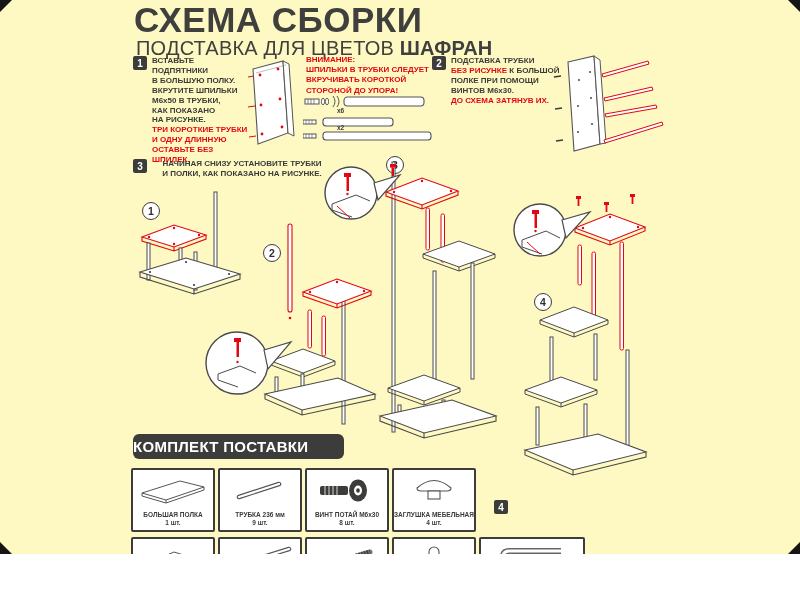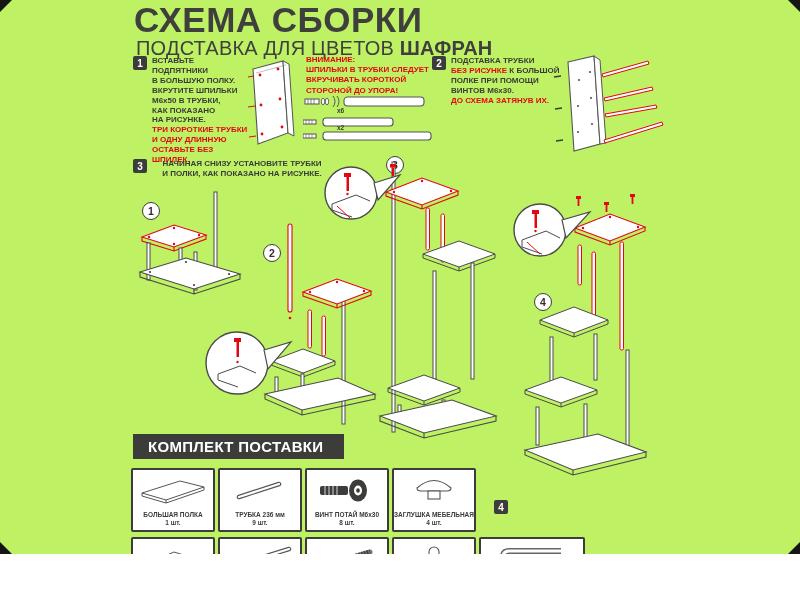--- a/index.html
+++ b/index.html
@@ -1,35 +1,35 @@
 <!DOCTYPE html>
 <html><head>
 <meta charset="utf-8">
 <style>
   html,body{margin:0;padding:0;background:#fff;}
-  .canvas{position:relative;width:800px;height:554px;background:#bef264;overflow:hidden;
+  .canvas{position:relative;width:800px;height:554px;background:#fef9c3;overflow:hidden;
           font-family:"Liberation Sans",sans-serif;color:#3a3a39;}
   .abs{position:absolute;}
   .corner{position:absolute;width:12px;height:12px;background:#151515;}
   .c-tl{left:0;top:0;clip-path:polygon(0 0,100% 0,0 100%);}
   .c-tr{right:0;top:0;clip-path:polygon(0 0,100% 0,100% 100%);}
   .c-bl{left:0;bottom:0;clip-path:polygon(0 0,0 100%,100% 100%);}
   .c-br{right:0;bottom:0;clip-path:polygon(100% 0,100% 100%,0 100%);}
   .title{font-size:35px;font-weight:bold;letter-spacing:.5px;color:#3f3f3e;}
   .subtitle{font-size:20px;color:#3f3f3e;letter-spacing:.2px;}
   .subtitle b{font-weight:bold;}
   .badge{position:absolute;width:14px;height:14px;background:#3c3c3b;color:#fff;
          font-size:10px;font-weight:bold;display:flex;align-items:center;justify-content:center;border-radius:2px;}
   .t{position:absolute;font-size:8px;font-weight:bold;line-height:1.24;white-space:pre-line;color:#3a3a39;}
   .red{color:#e30613;}
   .circ{position:absolute;width:16px;height:16px;border:1.7px solid #3c3c3b;border-radius:50%;background:#fff;
         font-size:10.5px;font-weight:bold;display:flex;align-items:center;justify-content:center;color:#2f2f2e;}
   .xlabel{position:absolute;font-size:6.5px;font-weight:bold;color:#3a3a39;}
   .kitbar{position:absolute;left:133px;top:434px;width:211px;height:25px;background:#3c3c3b;color:#fff;
-          font-size:15px;font-weight:bold;display:flex;align-items:center;padding-left:15px;box-sizing:border-box;letter-spacing:.3px;}
+          font-size:15px;font-weight:bold;display:flex;align-items:center;padding-left:0;box-sizing:border-box;letter-spacing:.3px;border-radius:6px;}
   .cell{position:absolute;border:2px solid #3c3c3b;border-radius:2px;background:#fff;box-sizing:border-box;
         display:flex;flex-direction:column;align-items:center;justify-content:flex-end;padding-bottom:3px;}
   .cell-icon{flex:1;display:flex;align-items:center;justify-content:center;width:100%;}
   .cname{font-size:6.5px;font-weight:bold;text-align:center;line-height:1.25;}
   .cqty{font-size:6.5px;font-weight:bold;text-align:center;line-height:1.25;}
   svg{display:block;}
 </style>
 </head>
 <body>
 

